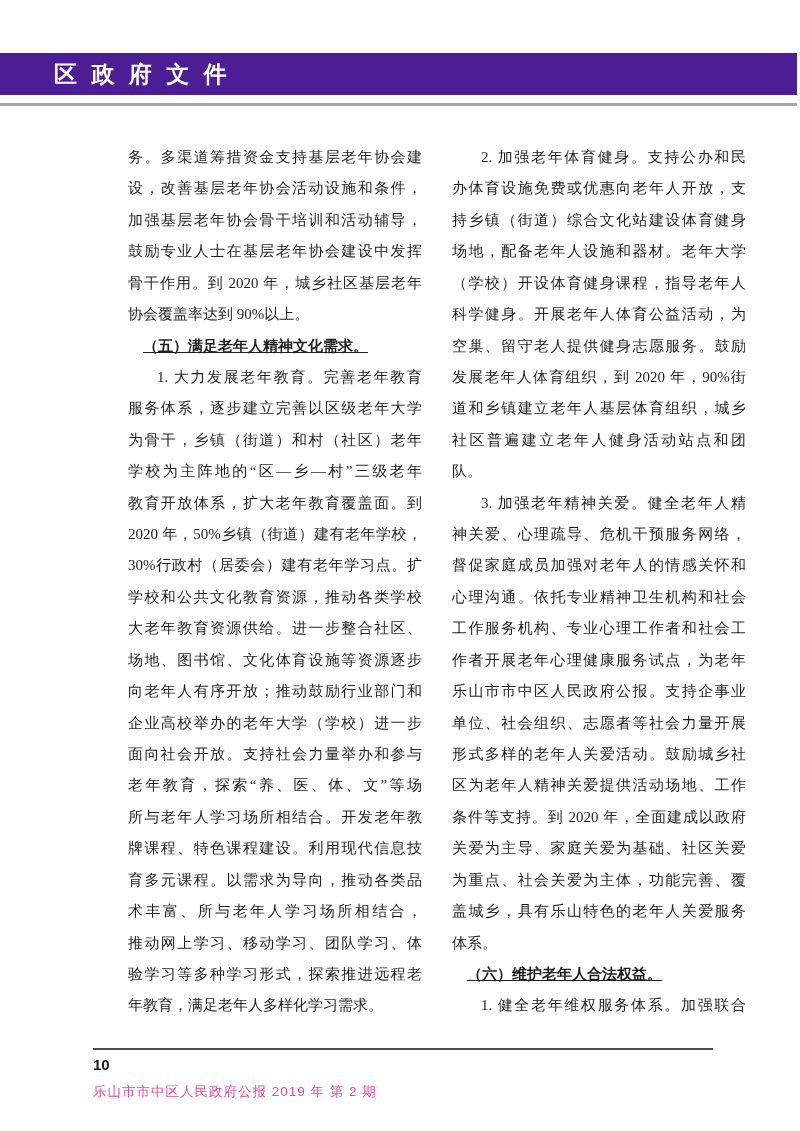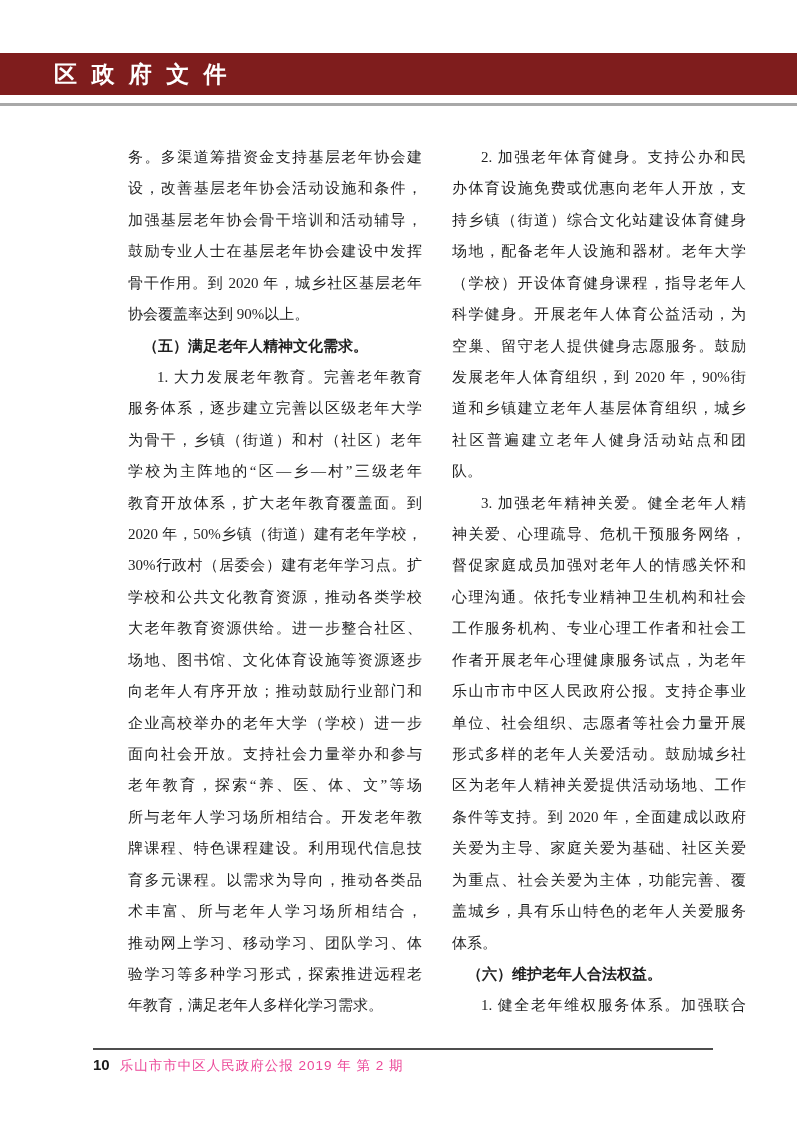--- a/index.html
+++ b/index.html
@@ -8,21 +8,21 @@
     width: 800px;
     height: 1131px;
     background: #ffffff;
     overflow: hidden;
     font-family: "Liberation Serif", serif;
   }
   .header-band {
     position: absolute;
     left: 0; right: 3px; top: 53px;
     height: 42px;
-    background: #7f1d1d;
+    background: #4c1d95;
   }
   .header-title {
     display: block;
     padding-left: 54px;
     line-height: 42px;
     color: #ffffff;
     font-family: "Liberation Sans", sans-serif;
     font-weight: bold;
     font-size: 23px;
     letter-spacing: 4px;
@@ -46,35 +46,36 @@
     height: 31.43px;
     line-height: 31.43px;
     font-size: 15px;
     color: #1f1f1f;
     text-align: justify;
     text-align-last: justify;
     font-family: "Liberation Serif", serif;
     overflow: hidden;
   }
   .line.end   { text-align-last: left; }
-  .line.head  { text-align-last: left; font-weight: bold; text-indent: 15px; }
+  .line.head  { text-align-last: left; font-weight: bold; text-indent: 15px; text-decoration: underline; }
   .line.pfill { text-indent: 29px; }
   .footer-rule {
     position: absolute;
     left: 93px; top: 1048px;
     width: 620px; height: 2px;
     background: #4d4d4d;
   }
   .footer {
     position: absolute;
     left: 93px; top: 1056px;
     display: flex;
     align-items: baseline;
     gap: 10px;
     font-family: "Liberation Sans", sans-serif;
+    flex-direction: column;
   }
   .footer .page-num {
     font-size: 15px;
     font-weight: bold;
     color: #1a1a1a;
   }
   .footer .pub {
     font-size: 13.5px;
     color: #ec4899;
     letter-spacing: 1px;

